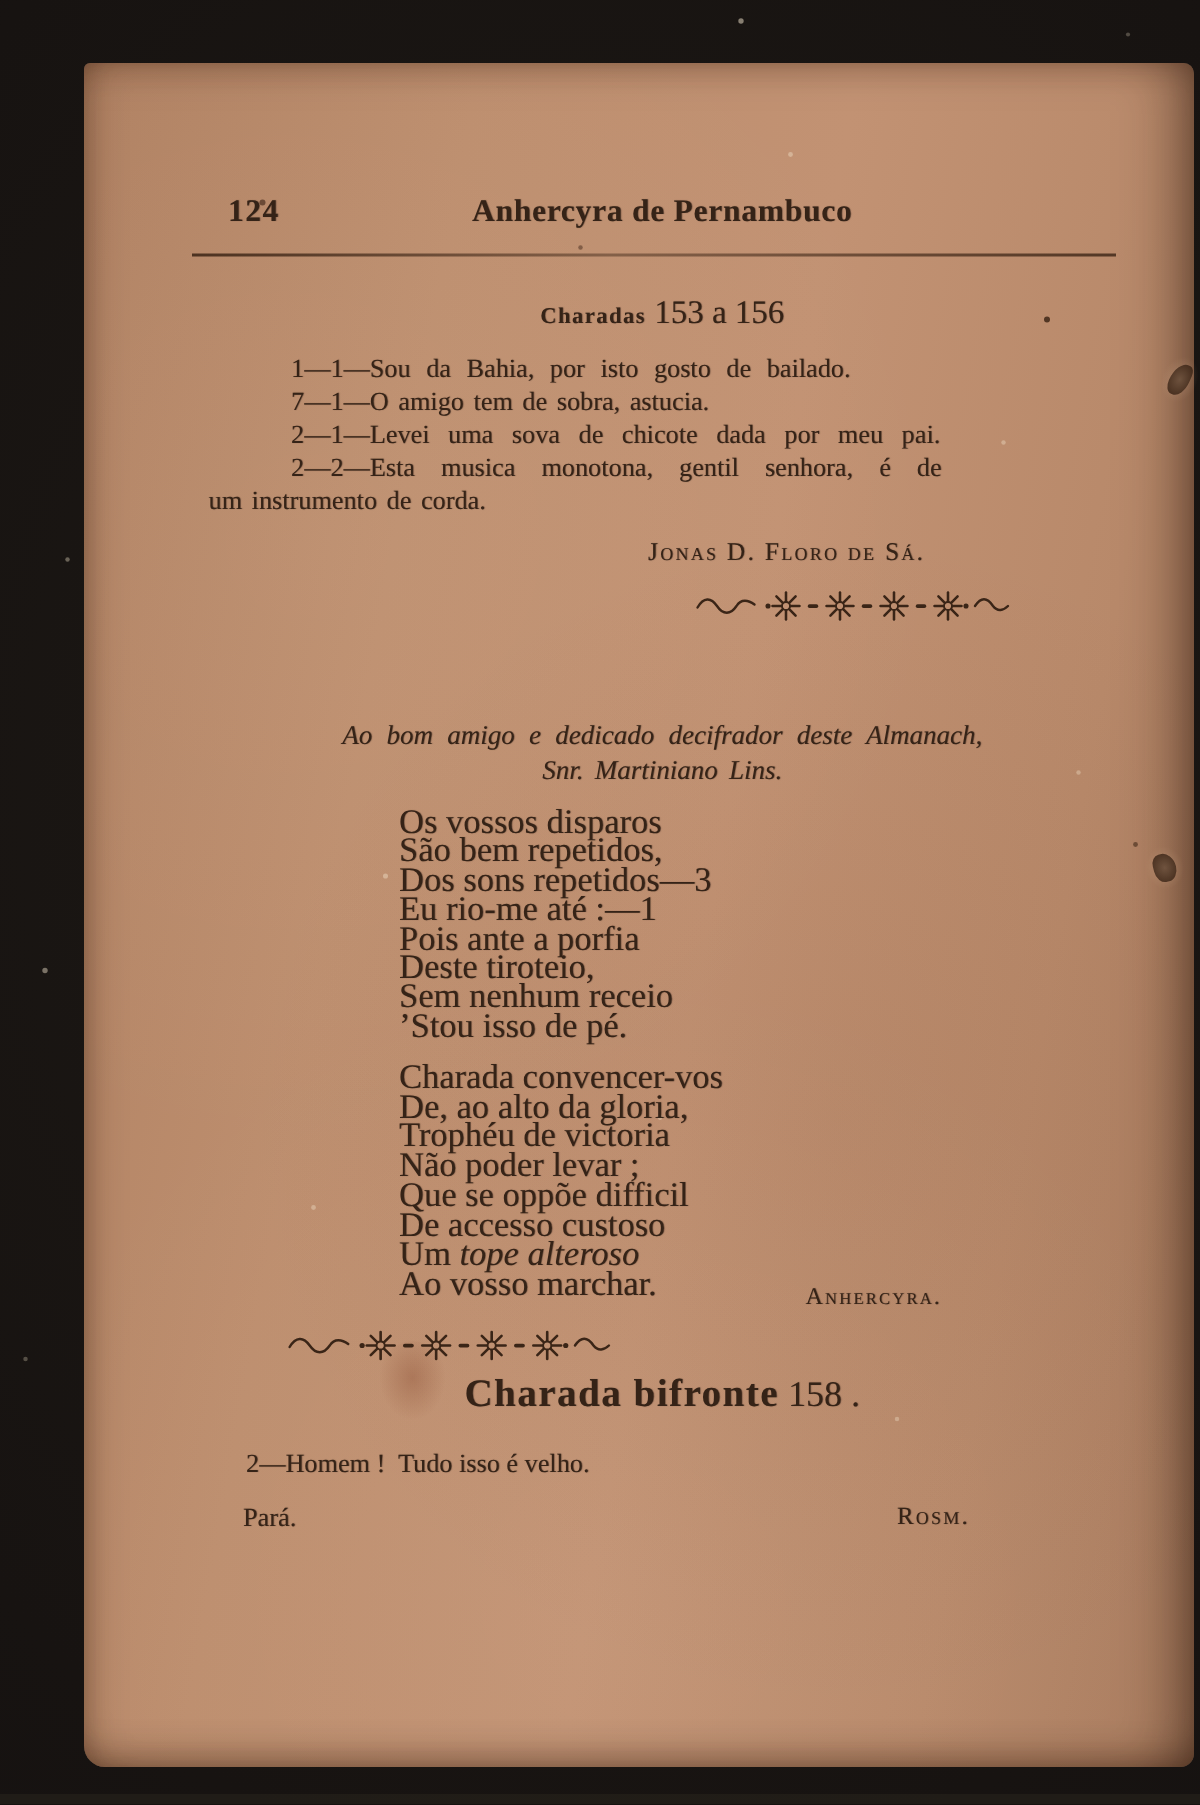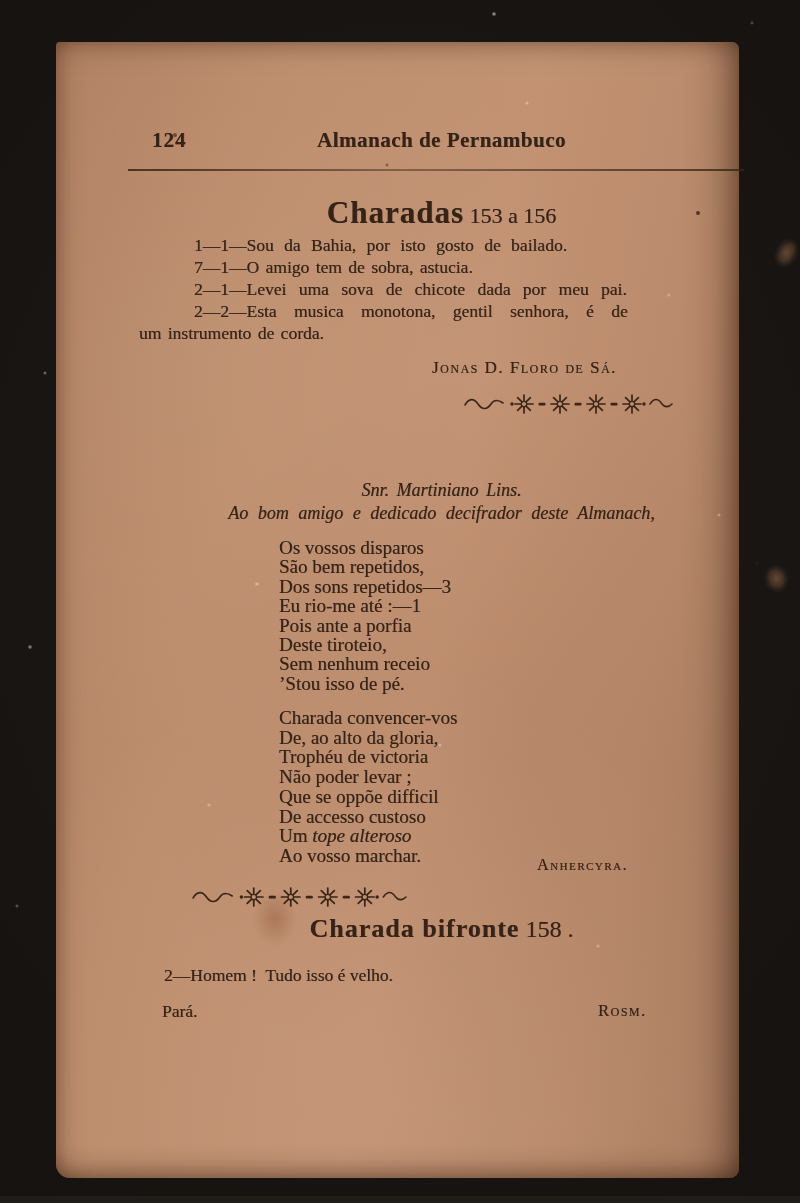--- a/index.html
+++ b/index.html
@@ -9,21 +9,21 @@
     font-family:"Liberation Serif","DejaVu Serif",serif;
   }
   .bottom-band{position:absolute;left:0;right:0;bottom:0;height:7px;background:#242019;opacity:.75;}
   .dust{position:absolute;left:0;top:0;width:2px;height:2px;border-radius:50%;
     box-shadow:493px 13px 0 0.8px rgba(225,214,192,.55),
                44px 372px 0 0.5px rgba(205,193,170,.45),
                29px 646px 0 0.8px rgba(220,208,186,.5),
                751px 22px 0 0.4px rgba(190,178,158,.35),
                16px 905px 0 0.5px rgba(200,188,166,.35);}
   .page{
-    position:absolute;left:56px;top:42px;width:683px;height:1136px;
+    position:absolute;left:56px;top:42px;width:740px;height:1136px;
     border-radius:4px 7px 9px 14px;
     background:
       radial-gradient(circle at 22% 28%, rgba(255,236,212,.06), transparent 42%),
       radial-gradient(circle at 68% 62%, rgba(94,48,22,.07), transparent 46%),
       radial-gradient(circle at 48% 90%, rgba(255,241,221,.05), transparent 40%),
       linear-gradient(100deg,#b08162 0%,#bd8e6e 28%,#c29273 55%,#b8896a 80%,#a87b5e 100%);
     box-shadow:
       inset -24px 0 40px -16px rgba(34,17,8,.55),
       inset 14px 0 28px -14px rgba(52,26,12,.35),
       inset 0 -14px 26px -12px rgba(52,26,12,.42),
@@ -31,28 +31,28 @@
     color:#352317;
   }
   .ink{text-shadow:0.5px 0.3px 0.6px rgba(51,34,26,.5);}
   .col{position:absolute;left:83px;width:605px;text-align:center;}
   .pageno{position:absolute;left:96px;top:86px;font-size:21px;font-weight:700;letter-spacing:1px;}
   .header-title-col{top:86px;padding-right:26px;}
   .header-title{font-size:21px;font-weight:700;letter-spacing:.5px;}
   .rule{position:absolute;left:72px;top:127px;width:616px;height:2px;
     background:linear-gradient(90deg,rgba(58,35,20,.85),rgba(58,35,20,.45) 45%,rgba(58,35,20,.8));}
   .h-charadas{top:153px;font-size:22px;}
-  .h-charadas b{font-size:31px;letter-spacing:1px;}
+  .h-charadas b{font-size:15px;letter-spacing:1px;}
   .bodyline{position:absolute;font-size:17.5px;white-space:nowrap;text-align:center;}
   .sig{position:absolute;font-variant:small-caps;font-size:17px;letter-spacing:1.5px;white-space:nowrap;}
   .orn{position:absolute;height:22px;}
   .h-157{top:388px;font-size:24px;}
   .h-157 b{font-size:27px;letter-spacing:3px;}
   .dedication{top:437px;font-style:italic;font-size:18px;line-height:23px;word-spacing:5px;}
-  .stanza{position:absolute;left:223px;font-size:19px;white-space:nowrap;}
+  .stanza{position:absolute;left:210px;font-size:23px;white-space:nowrap;}
   .stanza .line{display:block;}
   .stanza1{top:496px;line-height:19.4px;}
   .stanza2{top:666px;line-height:19.7px;}
   .h-158{top:872px;font-size:24px;}
   .h-158 b{font-size:26px;letter-spacing:1px;}
   .homem{left:108px;top:923px;white-space:pre;}
   .place{position:absolute;left:106px;top:959px;font-size:17.5px;}
   .sig-rosm{left:542px;top:959px;font-size:16.5px;}
   .sig-jonas{left:376px;top:316px;}
   .sig-anher{left:481px;top:814px;font-size:16px;}
@@ -116,43 +116,43 @@
 
   <div class="page">
     <div class="flecks"></div>
     <div class="specks"></div>
     <div class="stain"></div>
     <div class="stitch stitch1"></div>
     <div class="stitch stitch2"></div>
 
     <div class="pageno ink">124</div>
     <div class="col header-title-col">
-      <span class="header-title ink">Almanach de Pernambuco</span>
+      <span class="header-title ink">Anhercyra de Pernambuco</span>
     </div>
     <div class="rule"></div>
 
     <div class="col h-charadas ink">
       <b>Charadas</b><span> 153 a 156</span>
     </div>
     <div class="bodyline ink" style="left:138px;top:193px;word-spacing:6px;">1—1—Sou da Bahia, por isto gosto de bailado.</div>
     <div class="bodyline ink" style="left:138px;top:215px;word-spacing:2px;">7—1—O amigo tem de sobra, astucia.</div>
     <div class="bodyline ink" style="left:138px;top:237px;word-spacing:8px;">2—1—Levei uma sova de chicote dada por meu pai.</div>
     <div class="bodyline ink" style="left:138px;top:259px;word-spacing:13px;">2—2—Esta musica monotona, gentil senhora, é de</div>
     <div class="bodyline ink" style="left:83px;top:281px;word-spacing:2px;">um instrumento de corda.</div>
     <div class="sig sig-jonas ink">Jonas D. Floro de Sá.</div>
 
     <div class="orn" style="left:406px;top:351px;width:212px;">
       <svg class="orn-svg" width="212" height="22" viewBox="0 0 212 22" preserveAspectRatio="none">
           <use href="#orn-divider" xlink:href="#orn-divider"></use>
         </svg>
     </div>
 
     <div class="col dedication ink">
+      <span class="line" style="display:block;">Ao bom amigo e dedicado decifrador deste Almanach,</span>
       <span class="line" style="display:block;word-spacing:3px;">Snr. Martiniano Lins.</span>
-      <span class="line" style="display:block;">Ao bom amigo e dedicado decifrador deste Almanach,</span>
     </div>
 
     <div class="stanza stanza1 ink">
       <span class="line">Os vossos disparos</span>
       <span class="line">São bem repetidos,</span>
       <span class="line">Dos sons repetidos—3</span>
       <span class="line">Eu rio-me até :—1</span>
       <span class="line">Pois ante a porfia</span>
       <span class="line">Deste tiroteio,</span>
       <span class="line">Sem nenhum receio</span>

